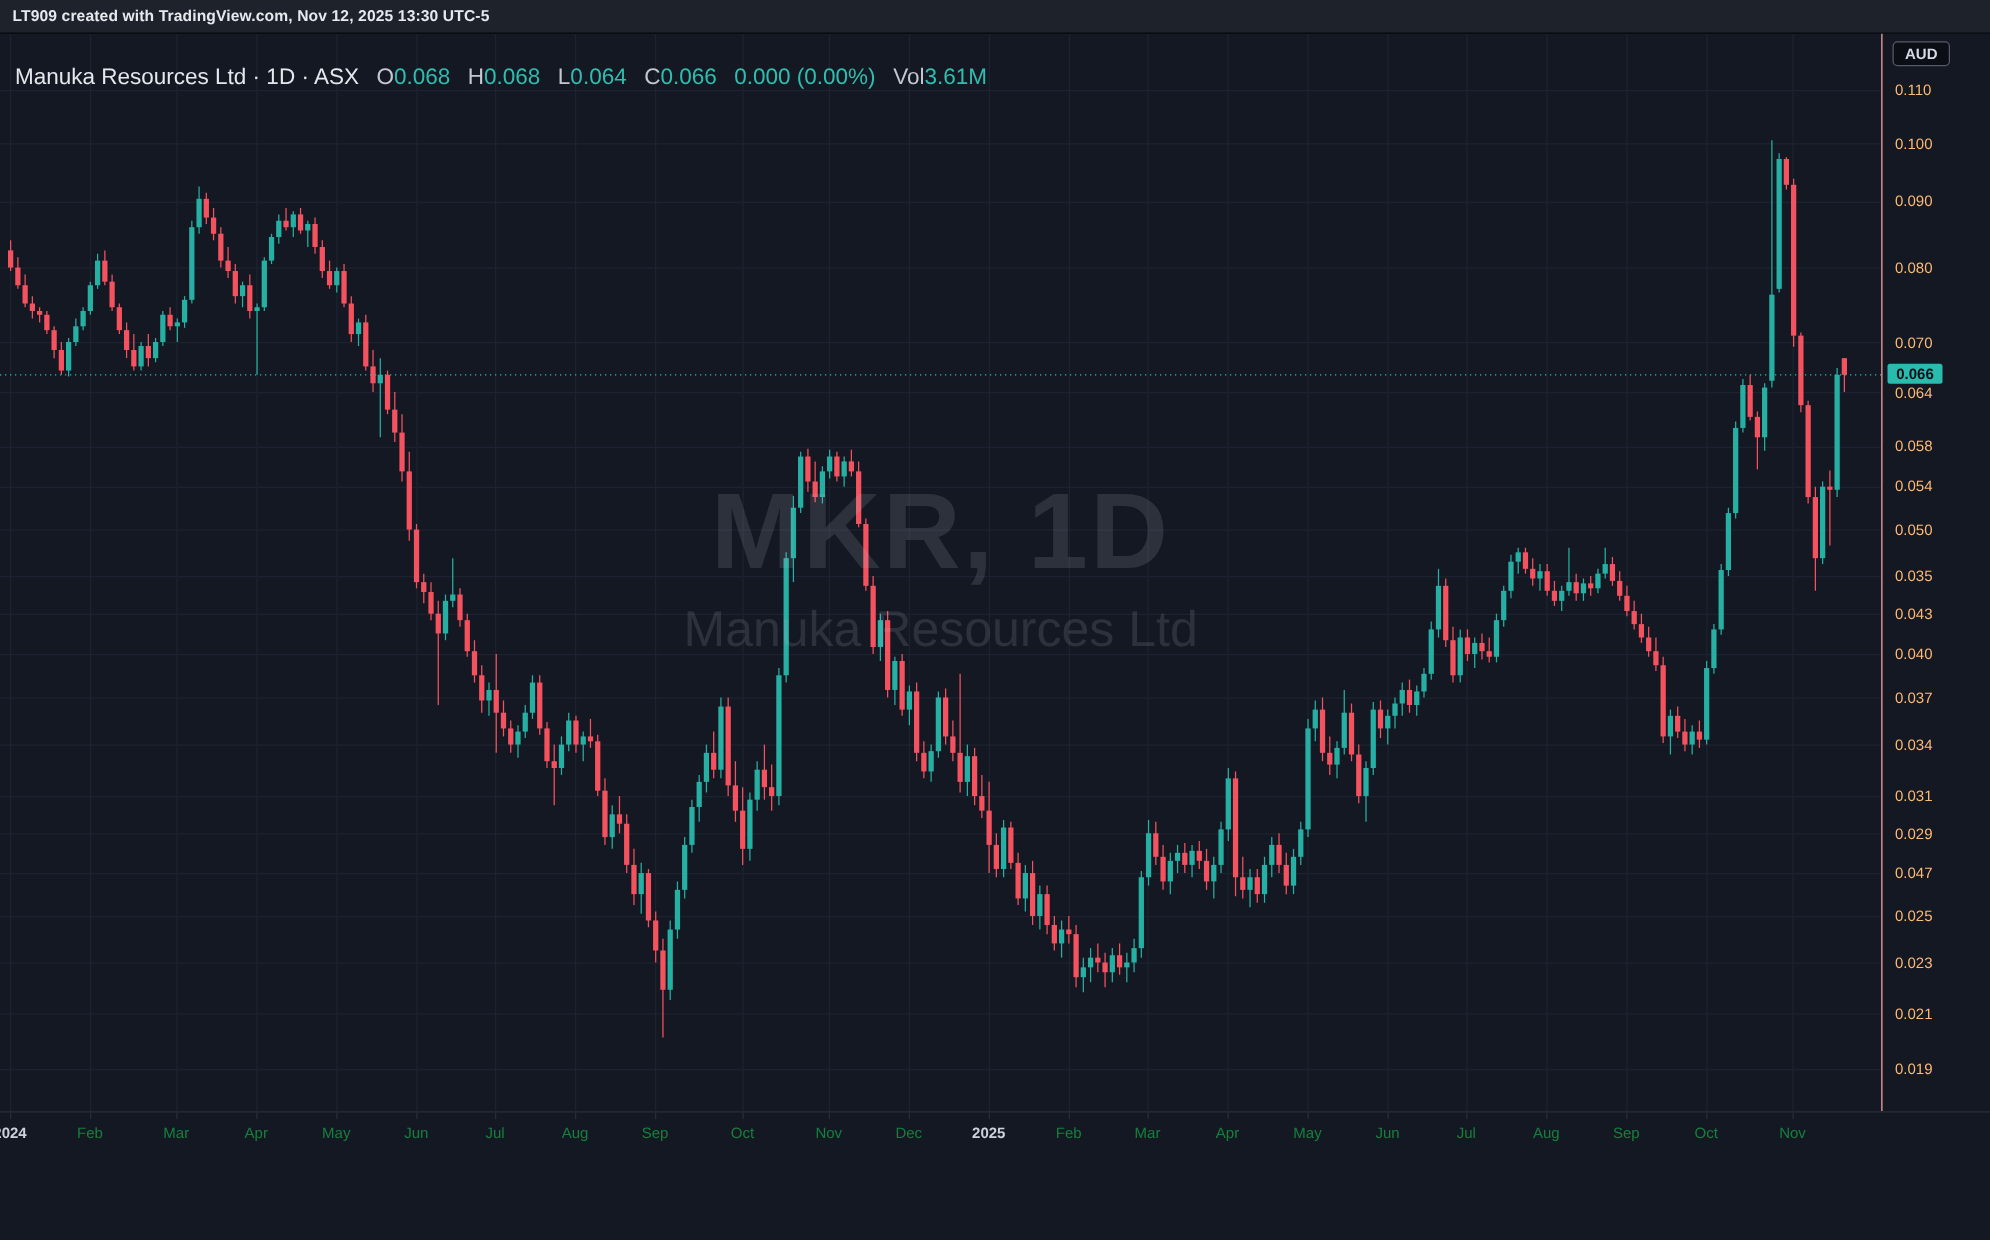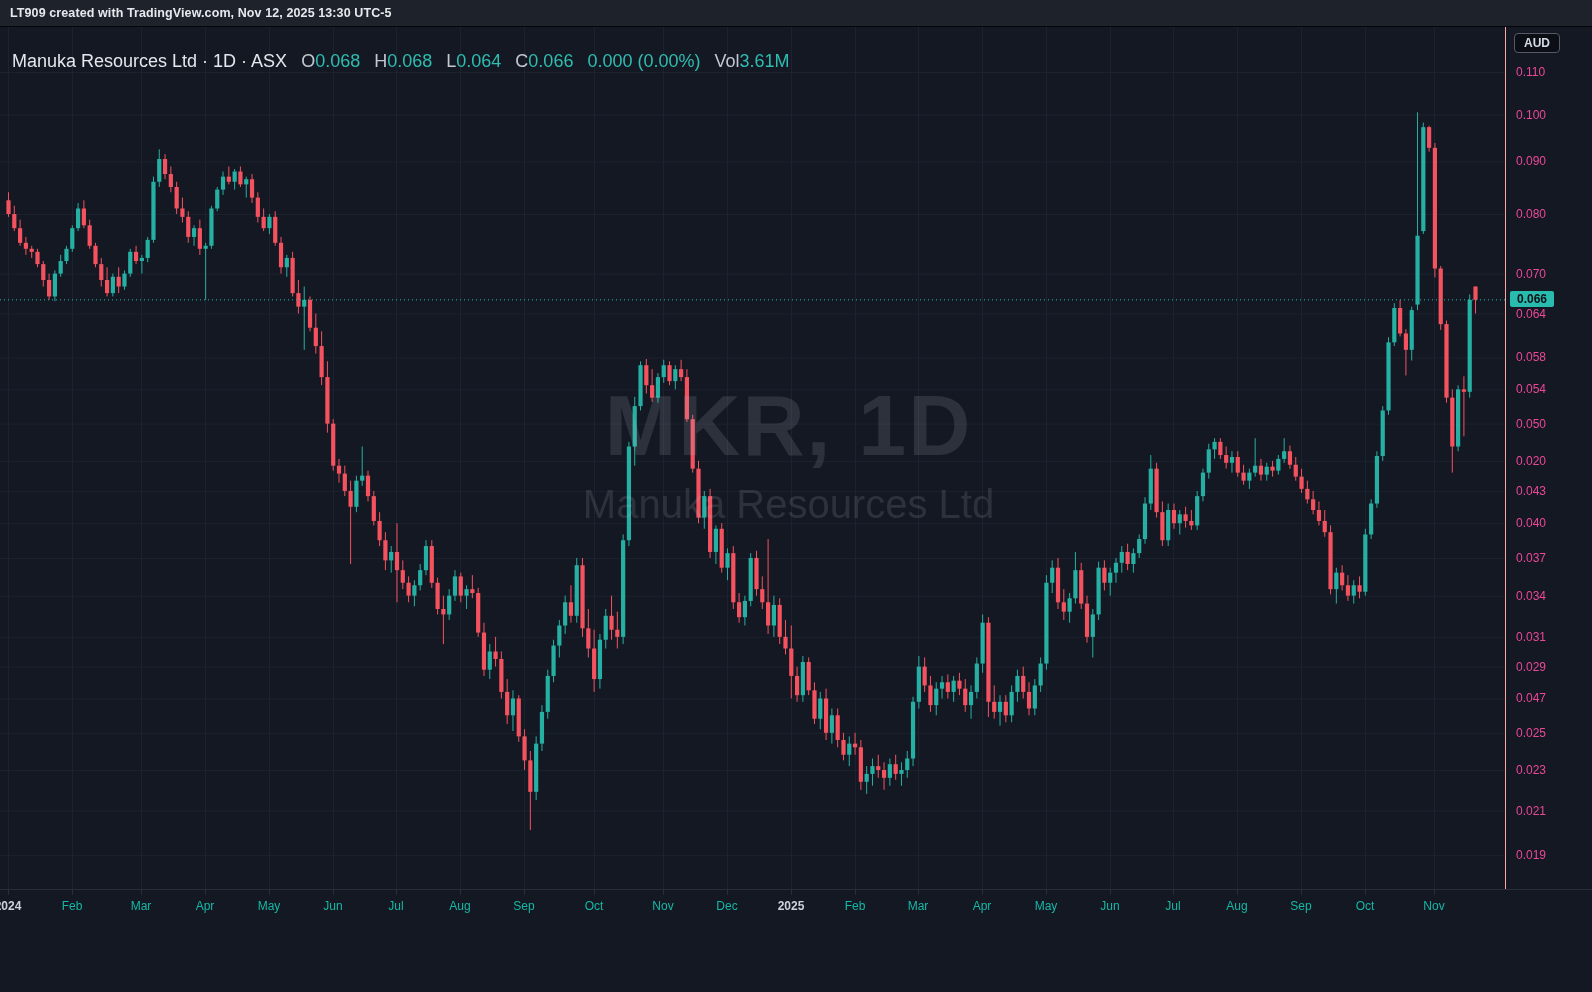--- a/index.html
+++ b/index.html
@@ -10,34 +10,34 @@
   .top-strip span{font-size:12.5px;font-weight:bold;color:#e6e9ee;letter-spacing:.1px;}
   .chart-area{position:relative;height:862px;display:flex;}
   .plot{position:relative;width:1505px;height:862px;overflow:hidden;}
   .plot svg{position:absolute;left:0;top:0;}
   .legend{position:absolute;left:12px;top:24px;font-size:18px;white-space:nowrap;z-index:5;}
   .legend .t{color:#e4e7ec;}
   .legend .lab{color:#c2c7d1;margin-left:9px;}
   .legend .val{color:#2fbdb0;}
   .legend .chg{color:#2fbdb0;margin-left:9px;}
   .watermark{position:absolute;left:0;top:355px;width:1505px;text-align:center;
-       color:rgba(182,192,208,0.15);pointer-events:none;z-index:1;padding-left:36px;}
+       color:rgba(182,192,208,0.15);pointer-events:none;z-index:1;}
   .watermark .w1{font-size:86px;font-weight:bold;letter-spacing:2px;line-height:1;}
   .watermark .w2{font-size:40px;margin-top:14px;}
   .price-axis{position:relative;width:87px;height:862px;border-left:1px solid #fca5a5;
        box-sizing:border-box;background:#141823;}
   .aud-badge{position:absolute;top:6px;left:8px;padding:2px 9px;border:1px solid #565a66;
        border-radius:4px;background:#0c0e15;color:#d6dae2;font-size:12px;font-weight:bold;}
-  .ptick{position:absolute;left:10px;font-size:12px;color:#ec4899;line-height:16px;}
+  .ptick{position:absolute;left:10px;font-size:12px;color:#fdba74;line-height:16px;}
   .price-badge{position:absolute;left:4px;padding:1px 7px;border-radius:2px;
        font-size:12px;font-weight:bold;z-index:6;}
   .time-axis{position:relative;height:40px;border-top:1px solid #2a2e39;background:#141823;
        box-sizing:border-box;}
   .mtick{position:absolute;top:0;width:1px;height:5px;background:#2a2e39;}
-  .mlabel{position:absolute;top:9px;transform:translateX(-50%);font-size:12px;color:#14b8a6;}
+  .mlabel{position:absolute;top:9px;transform:translateX(-50%);font-size:12px;color:#15803d;}
   .mlabel.major{color:#ccd1da;font-weight:bold;}
   .footer{height:62px;background:#181c26;border-top:1px solid #262a35;
        display:flex;align-items:center;padding-left:14px;box-sizing:border-box;}
   .tv-mark{display:inline-flex;margin-right:9px;}
   .brand{font-size:21px;font-weight:bold;color:#e8eaee;letter-spacing:.2px;}
 </style>
 </head>
 <body>
 
 <div class="app">
@@ -622,21 +622,21 @@
       <div class="price-badge" id="price-badge" style="top: 263.828px; background: rgb(42, 187, 175); color: rgb(11, 16, 22);">0.066</div>
     <div class="ptick" style="top: 37px;">0.110</div>
         <div class="ptick" style="top: 79.5083px;">0.100</div>
         <div class="ptick" style="top: 126.499px;">0.090</div>
         <div class="ptick" style="top: 179.03px;">0.080</div>
         <div class="ptick" style="top: 238.585px;">0.070</div>
         <div class="ptick" style="top: 278.552px;">0.064</div>
         <div class="ptick" style="top: 322.457px;">0.058</div>
         <div class="ptick" style="top: 354.327px;">0.054</div>
         <div class="ptick" style="top: 388.652px;">0.050</div>
-        <div class="ptick" style="top: 425.84px;">0.020</div>
+        <div class="ptick" style="top: 425.84px;">0.035</div>
         <div class="ptick" style="top: 455.919px;">0.043</div>
         <div class="ptick" style="top: 488.174px;">0.040</div>
         <div class="ptick" style="top: 522.945px;">0.037</div>
         <div class="ptick" style="top: 560.657px;">0.034</div>
         <div class="ptick" style="top: 601.856px;">0.031</div>
         <div class="ptick" style="top: 631.6px;">0.029</div>
         <div class="ptick" style="top: 663.471px;">0.047</div>
         <div class="ptick" style="top: 697.796px;">0.025</div>
         <div class="ptick" style="top: 734.984px;">0.023</div>
         <div class="ptick" style="top: 775.557px;">0.021</div>

